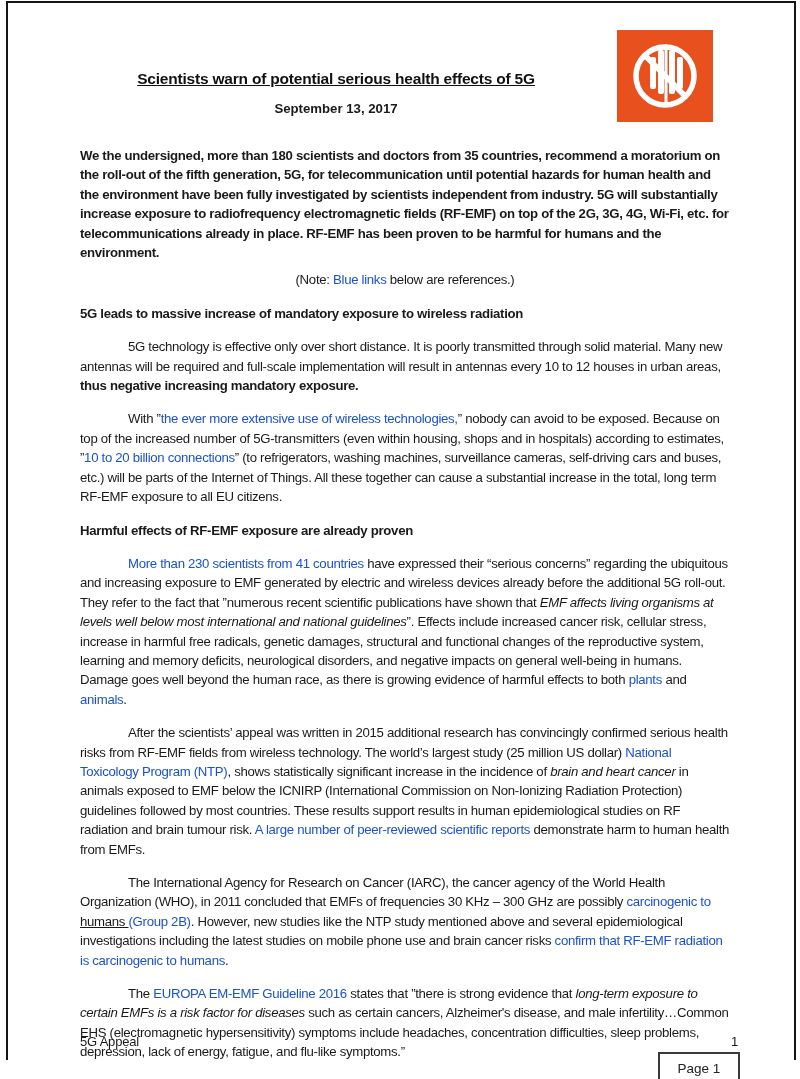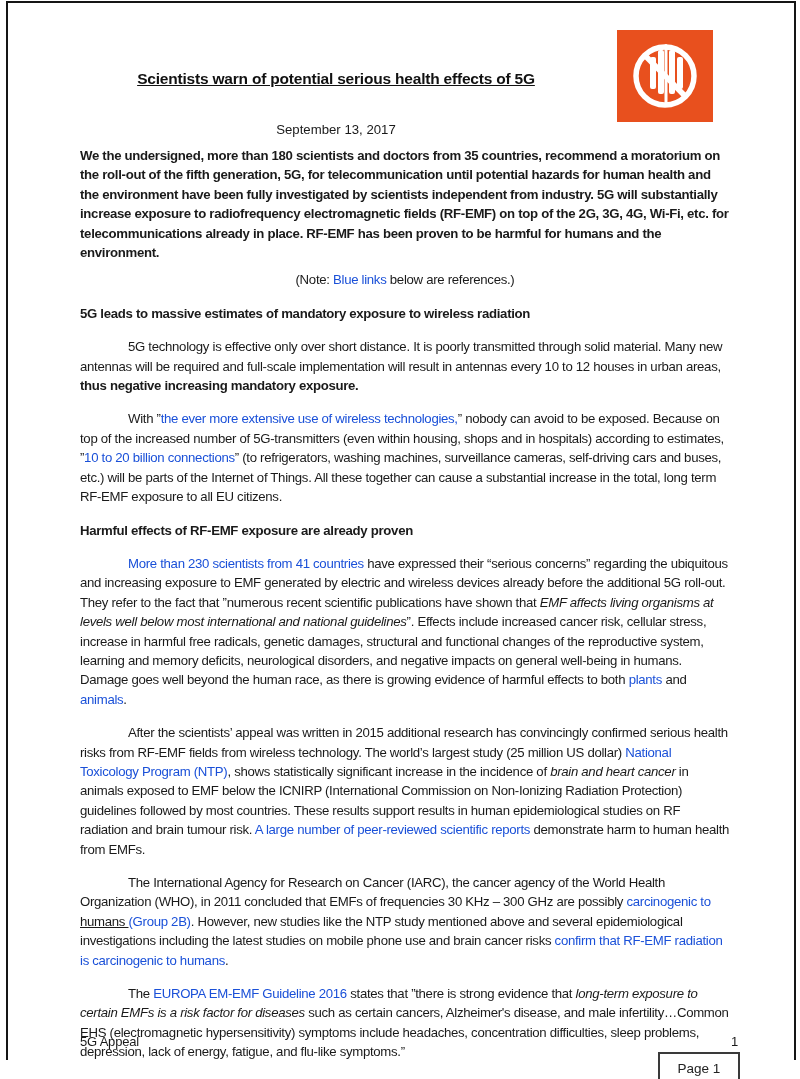--- a/index.html
+++ b/index.html
@@ -26,21 +26,21 @@
   .doc-header {
     position: absolute; left: 80px; top: 70px;
     width: 512px; text-align: center;
   }
   .doc-title {
     font-weight: 700; font-size: 15.5px; letter-spacing: -0.2px;
     color: #111;
     text-decoration: underline;
   }
   .doc-date {
-    margin-top: 34px; font-weight: 400; font-size: 13.2px;
+    margin-top: 13px; font-weight: 700; font-size: 13.2px;
   }
   .doc-body {
     position: absolute; left: 80px; top: 146px;
     width: 650px;
     font-size: 13.2px; line-height: 19.4px; letter-spacing: -0.3px;
     text-align: left;
   }
   .block { margin: 0 0 14px 0; }
   .block.tight { margin-bottom: 8px; }
   .heading { font-weight: 700; }
@@ -90,21 +90,21 @@
 </div>
 
 <div class="doc-header">
   <div class="doc-title">Scientists warn of potential serious health effects of 5G</div>
   <div class="doc-date">September 13, 2017</div>
 </div>
 
 <div class="doc-body">
     <div class="block paragraph tight"><span class="run-b">We the undersigned, more than 180 scientists and doctors from 35 countries, recommend a moratorium on the roll-out of the fifth generation, 5G, for telecommunication until potential hazards for human health and the environment have been fully investigated by scientists independent from industry.  5G will substantially increase exposure to radiofrequency electromagnetic fields (RF-EMF) on top of the 2G, 3G, 4G, Wi-Fi, etc. for telecommunications already in place. RF-EMF has been proven to be harmful for humans and the environment.</span></div>
     <div class="block note"><span>(Note: </span><span class="run-l">Blue links</span><span> below are references.)</span></div>
-    <div class="block heading"><span class="run-b">5G leads to massive estimates of mandatory exposure to wireless radiation</span></div>
+    <div class="block heading"><span class="run-b">5G leads to massive increase of mandatory exposure to wireless radiation</span></div>
     <div class="block paragraph indent"><span>5G technology is effective only over short distance. It is poorly transmitted through solid material. Many new antennas will be required and full-scale implementation will result in antennas every 10 to 12 houses in urban areas, </span><span class="run-b">thus negative increasing mandatory exposure.</span></div>
     <div class="block paragraph indent"><span>With ”</span><span class="run-l">the ever more extensive use of wireless technologies,</span><span>” nobody can avoid to be exposed. Because on top of the increased number of 5G-transmitters (even within housing, shops and in hospitals) according to estimates, ”</span><span class="run-l">10 to 20 billion connections</span><span>” (to refrigerators, washing machines, surveillance cameras, self-driving cars and buses, etc.) will be parts of the Internet of Things. All these together can cause a substantial increase in the total, long term RF-EMF exposure to all EU citizens.</span></div>
     <div class="block heading"><span class="run-b">Harmful effects of RF-EMF exposure are already proven</span></div>
     <div class="block paragraph indent"><span class="run-l">More than 230 scientists from 41 countries</span><span> have expressed their “serious concerns” regarding the ubiquitous and increasing exposure to EMF generated by electric and wireless devices already before the additional 5G roll-out. They refer to the fact that ”numerous recent scientific publications have shown that </span><span class="run-i">EMF affects living organisms at levels well below most international and national guidelines</span><span>”. Effects include increased cancer risk, cellular stress, increase in harmful free radicals, genetic damages, structural and functional changes of the reproductive system, learning and memory deficits, neurological disorders, and negative impacts on general well-being in humans. Damage goes well beyond the human race, as there is growing evidence of harmful effects to both </span><span class="run-l">plants</span><span> and </span><span class="run-l">animals</span><span>.</span></div>
     <div class="block paragraph indent"><span>After the scientists’ appeal was written in 2015 additional research has convincingly confirmed serious health risks from RF-EMF fields from wireless technology.  The world’s largest study (25 million US dollar) </span><span class="run-l">National Toxicology Program (NTP)</span><span>, shows statistically significant increase in the incidence of </span><span class="run-i">brain and heart cancer</span><span> in animals exposed to EMF below the ICNIRP (International Commission on Non-Ionizing Radiation Protection) guidelines followed by most countries. These results support results in human epidemiological studies on RF radiation and brain tumour risk.</span><span class="run-l"> A large number of peer-reviewed scientific reports</span><span> demonstrate harm to human health from EMFs.</span></div>
     <div class="block paragraph indent"><span>The International Agency for Research on Cancer (IARC), the cancer agency of the World Health Organization (WHO), in 2011 concluded that EMFs of frequencies 30 KHz – 300 GHz are possibly </span><span class="run-l">carcinogenic to </span><span class="run-lu">humans </span><span class="run-l">(Group 2B)</span><span>. However, new studies like the NTP study mentioned above and several epidemiological investigations including the latest studies on mobile phone use and brain cancer risks </span><span class="run-l">confirm that RF-EMF radiation is carcinogenic to humans</span><span>.</span></div>
     <div class="block paragraph indent"><span>The </span><span class="run-l">EUROPA EM-EMF Guideline 2016</span><span> states that ”there is strong evidence that </span><span class="run-i">long-term exposure to certain EMFs is a risk factor for diseases</span><span> such as certain cancers, Alzheimer's disease, and male infertility…Common EHS (electromagnetic hypersensitivity) symptoms include headaches, concentration difficulties, sleep problems, depression, lack of energy, fatigue, and flu-like symptoms.”</span></div>
   </div>
 
 <div class="doc-footer">

